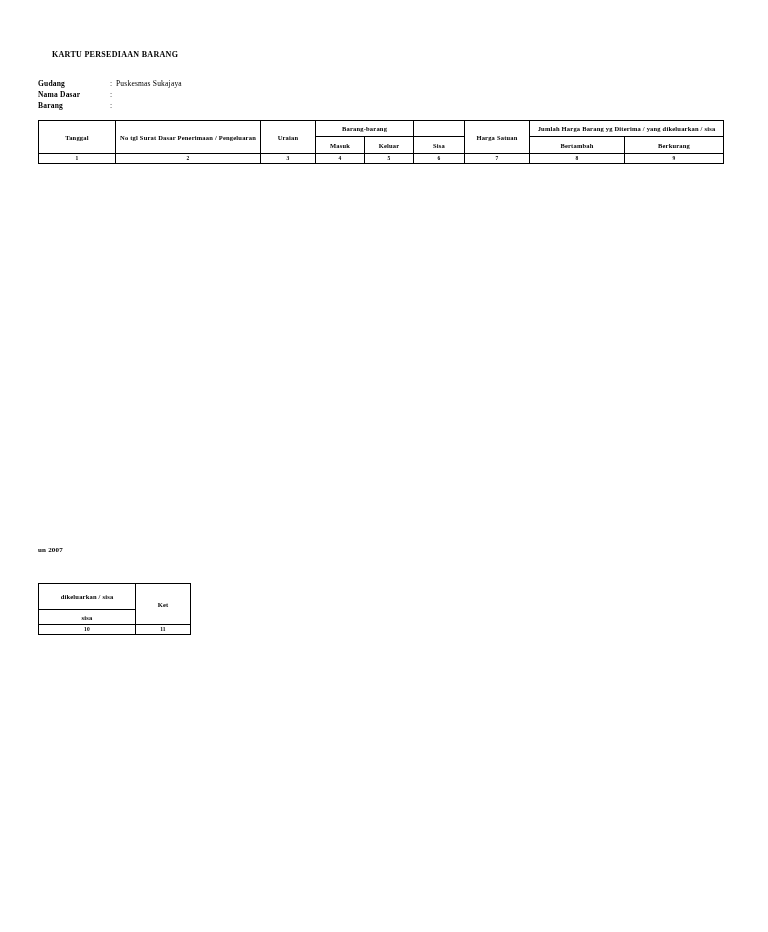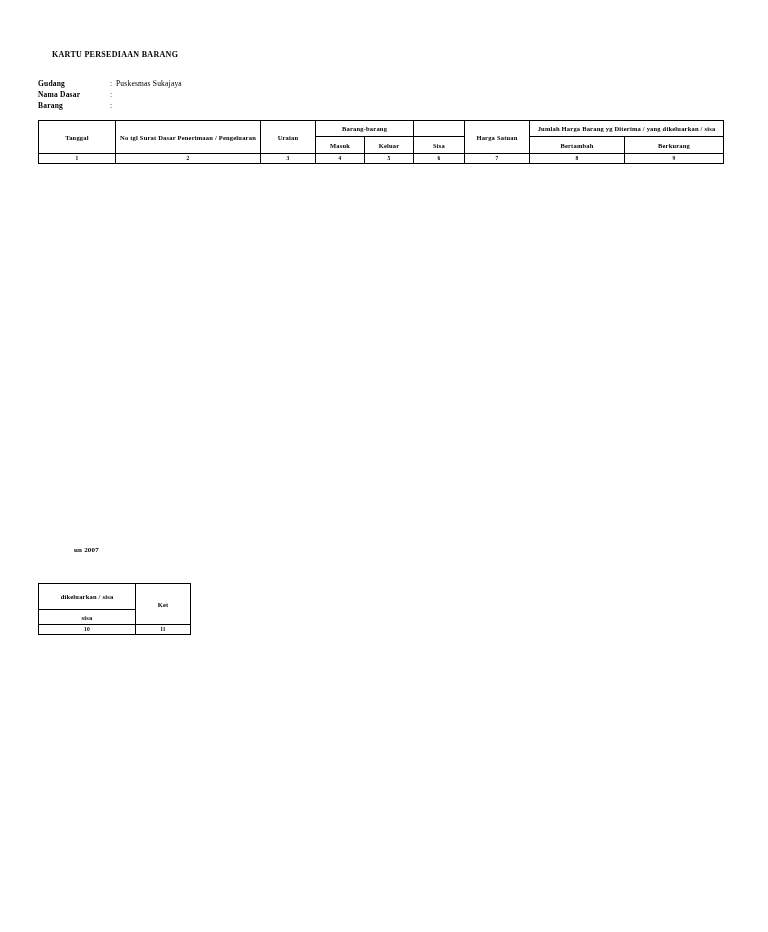--- a/index.html
+++ b/index.html
@@ -110,21 +110,20 @@
   .h-sub  { height: 14px; }
 
   
   .footer-note {
     position: absolute;
     left: 38px;
     top: 546px;
     font-size: 7px;
     font-weight: bold;
     letter-spacing: 0.2px;
-    margin-left: 36px;
   }
 
   
   .cont-table {
     position: absolute;
     left: 38px;
     top: 583px;
     border-collapse: collapse;
     table-layout: fixed;
   }

